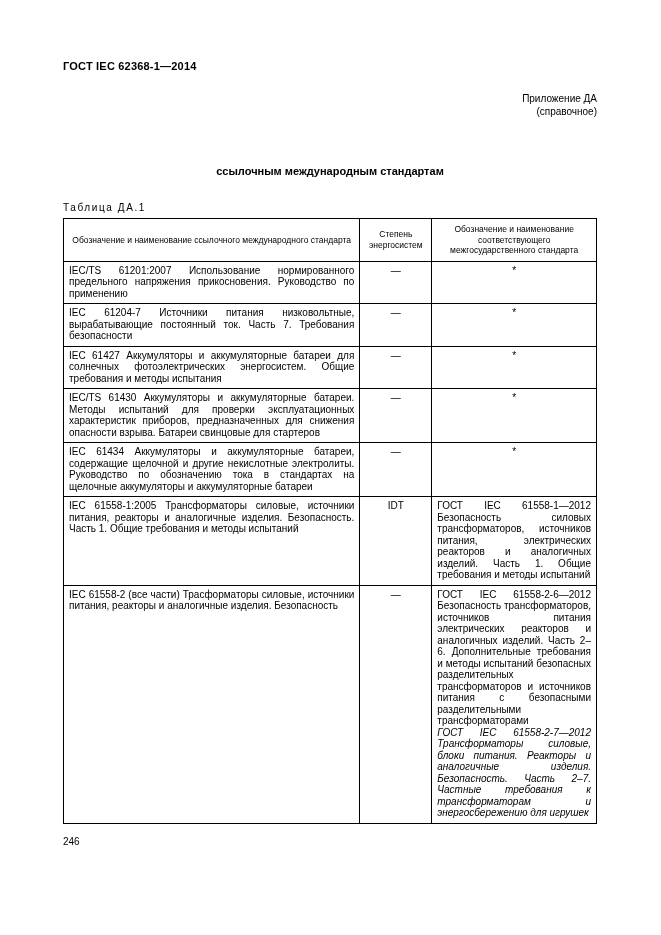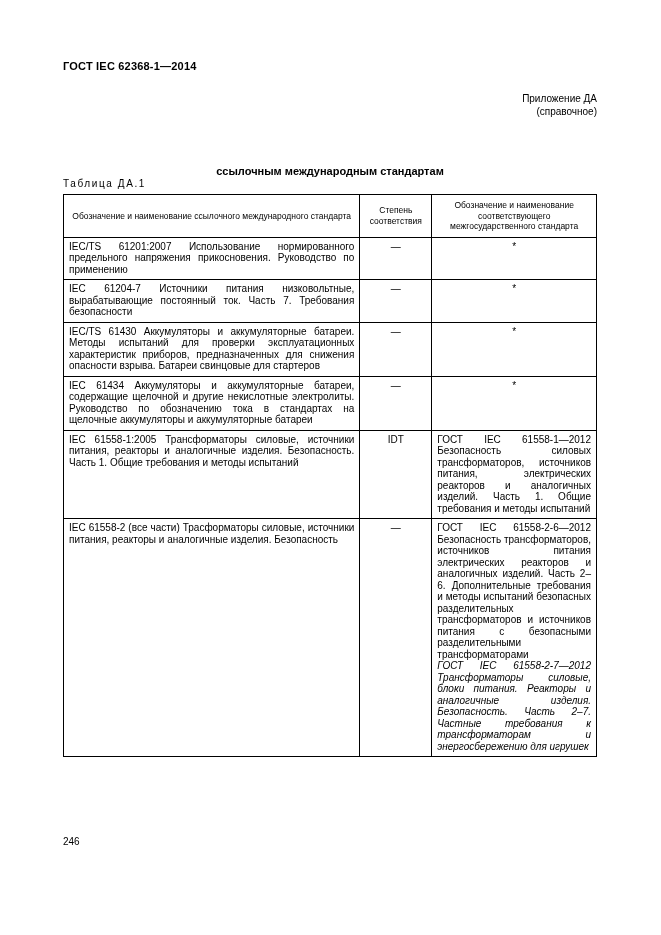--- a/index.html
+++ b/index.html
@@ -29,20 +29,21 @@
     line-height: 13px;
   }
   .main-title {
     margin-top: 46px;
     text-align: center;
     font-size: 11px;
     font-weight: bold;
     line-height: 14px;
   }
   .table-caption {
+    margin-top: 24px;
     font-size: 10px;
     letter-spacing: 1.6px;
   }
   table.da1 {
     width: 100%;
     border-collapse: collapse;
     margin-top: 5px;
     table-layout: fixed;
   }
   table.da1 col.c1 { width: 55.6%; }
@@ -100,32 +101,37 @@
 
   <table class="da1">
     <colgroup>
       <col class="c1">
         <col class="c2">
         <col class="c3">
     </colgroup>
     <thead>
       <tr>
         <th>Обозначение и наименование ссылочного международного стандарта</th>
-        <th>Степень соответствия</th>
+        <th>Степень энергосистем</th>
         <th>Обозначение и наименование соответствующего межгосударственного стандарта</th>
       </tr>
     </thead>
     <tbody>
       <tr>
         <td class="intl">IEC/TS 61201:2007 Использование нормированного предельного напряжения прикосновения. Руководство по применению</td>
         <td class="center-mid">—</td>
         <td class="center-mid">*</td>
       </tr>
       <tr>
         <td class="intl">IEC 61204-7 Источники питания низковольтные, вырабатывающие постоянный ток. Часть 7. Требования безопасности</td>
+        <td class="center-mid">—</td>
+        <td class="center-mid">*</td>
+      </tr>
+      <tr>
+        <td class="intl">IEC 61427 Аккумуляторы и аккумуляторные батареи для солнечных фотоэлектрических энергосистем. Общие требования и методы испытания</td>
         <td class="center-mid">—</td>
         <td class="center-mid">*</td>
       </tr>
       <tr>
         <td class="intl">IEC/TS 61430 Аккумуляторы и аккумуляторные батареи. Методы испытаний для проверки эксплуатационных характеристик приборов, предназначенных для снижения опасности взрыва. Батареи свинцовые для стартеров</td>
         <td class="center-mid">—</td>
         <td class="center-mid">*</td>
       </tr>
       <tr>
         <td class="intl">IEC 61434 Аккумуляторы и аккумуляторные батареи, содержащие щелочной и другие некислотные электролиты. Руководство по обозначению тока в стандартах на щелочные аккумуляторы и аккумуляторные батареи</td>

